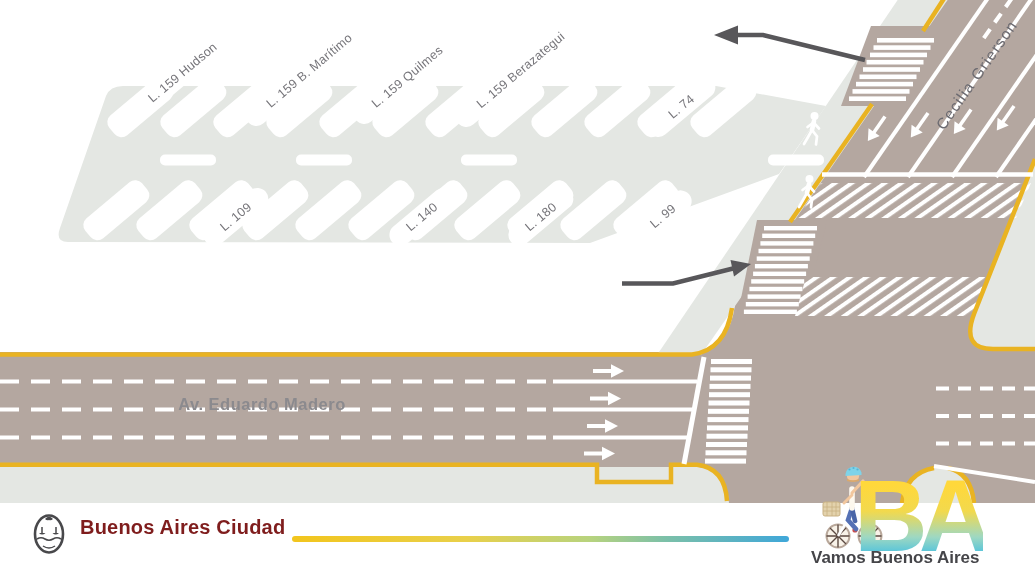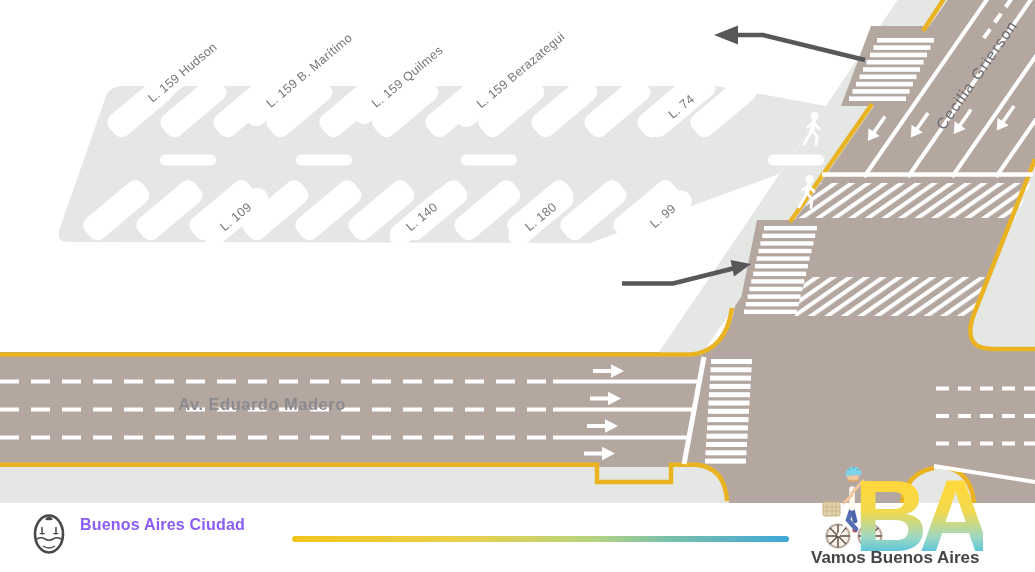--- a/index.html
+++ b/index.html
@@ -15,21 +15,21 @@
   .p-quilmes{left:356px;top:109px;width:134px;}
   .p-berazategui{left:458px;top:112px;width:164px;}
   .p-l74{left:650px;top:122px;width:82px;}
   .p-l109{left:206px;top:231px;width:78px;}
   .p-l140{left:392px;top:231px;width:78px;}
   .p-l180{left:511px;top:231px;width:78px;}
   .p-l99{left:637px;top:227px;width:68px;}
   
   .footer-band{position:absolute;left:0;top:503px;width:1035px;height:69px;background:#fff;}
   .crest{position:absolute;left:26px;top:508px;}
-  .brand{position:absolute;left:80px;top:516px;font-size:16px;font-weight:bold;color:#8b5cf6;
+  .brand{position:absolute;left:80px;top:516px;font-size:20px;font-weight:bold;color:#7f1d1d;
          letter-spacing:.2px;}
   .grad-line{position:absolute;left:292px;top:536px;width:497px;height:5.5px;border-radius:3px;
          background:linear-gradient(90deg,#f2c51d 0%,#e9d04a 35%,#b7d37e 60%,#7cc0a8 75%,#3fa7d9 100%);}
   .cyclist{position:absolute;left:822px;top:458px;}
   .ba-logo{position:absolute;left:854px;top:468px;font-size:102px;line-height:96px;font-weight:bold;
          letter-spacing:-9px;
          background:linear-gradient(180deg,#ffd83b 18%,#f2d94d 45%,#9ed8c2 72%,#2fb9e8 97%);
          -webkit-background-clip:text;background-clip:text;color:transparent;}
   .slogan{position:absolute;left:811px;top:548px;width:204px;font-size:17px;
          font-weight:bold;color:#454549;}

